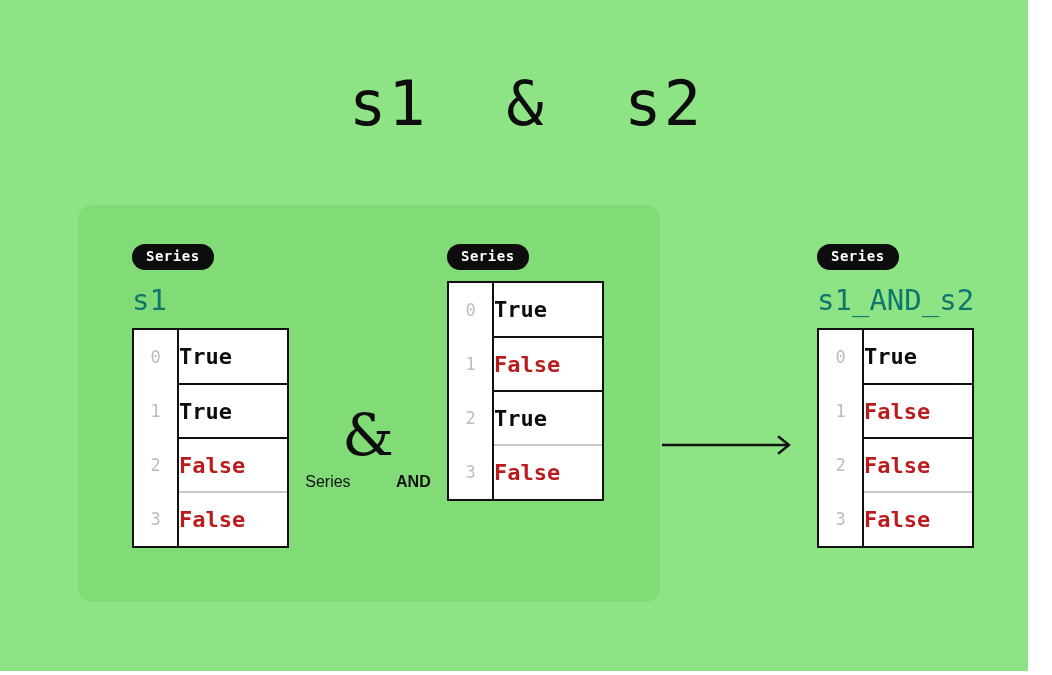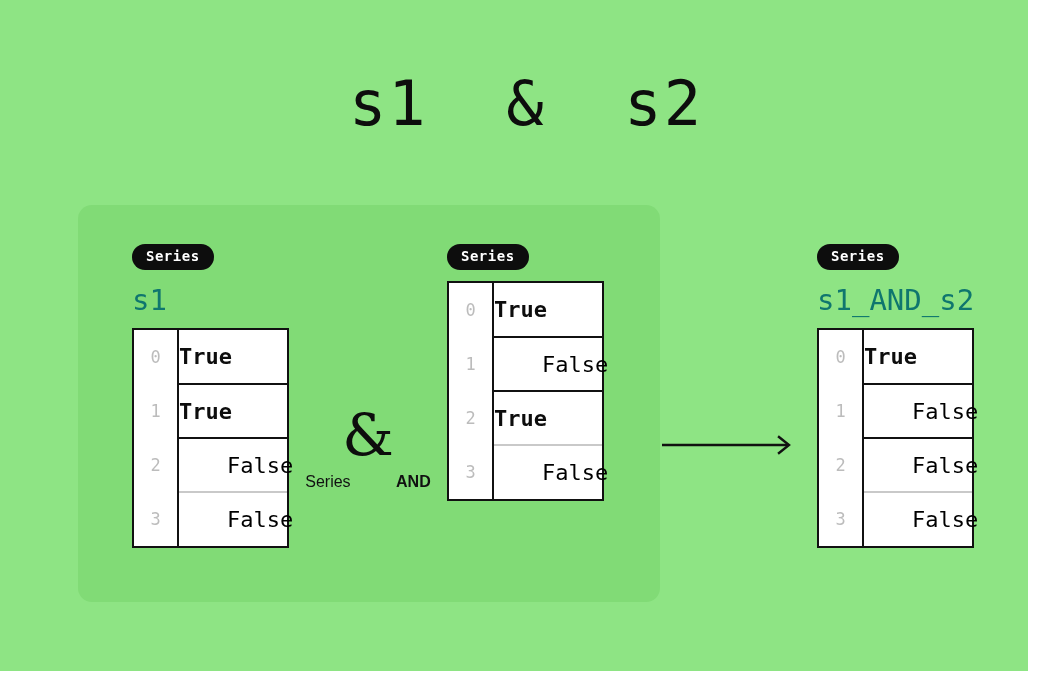--- a/index.html
+++ b/index.html
@@ -116,23 +116,22 @@
     border-left: 2px solid #111111;
     background: #ffffff;
     white-space: pre;
     margin-top: 16px;
   }
   td.val-true {
     color: #0d0d0d;
     font-weight: 700;
   }
   td.val-false {
-    color: #000000;
-    font-weight: 400;
-    padding-left: 48px;
+    color: #b91c1c;
+    font-weight: 700;
   }
   
   tr.sep-dark  > td.val-cell { border-top: 2px solid #111111; }
   tr.sep-light > td.val-cell { border-top: 2px solid #c9c9c9; }
 
   
   #operator {
     position: absolute;
     left: 300px;
     top: 404px;

